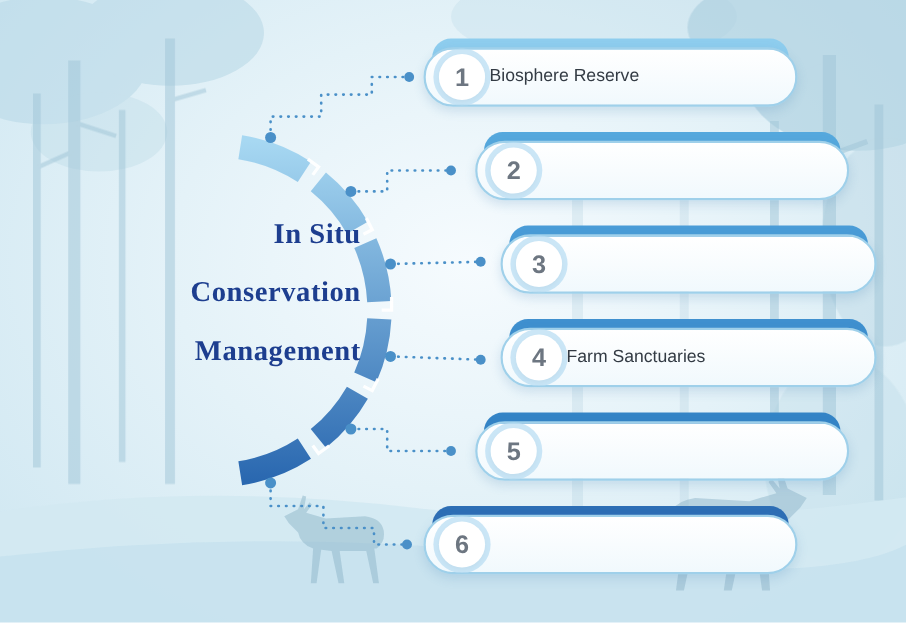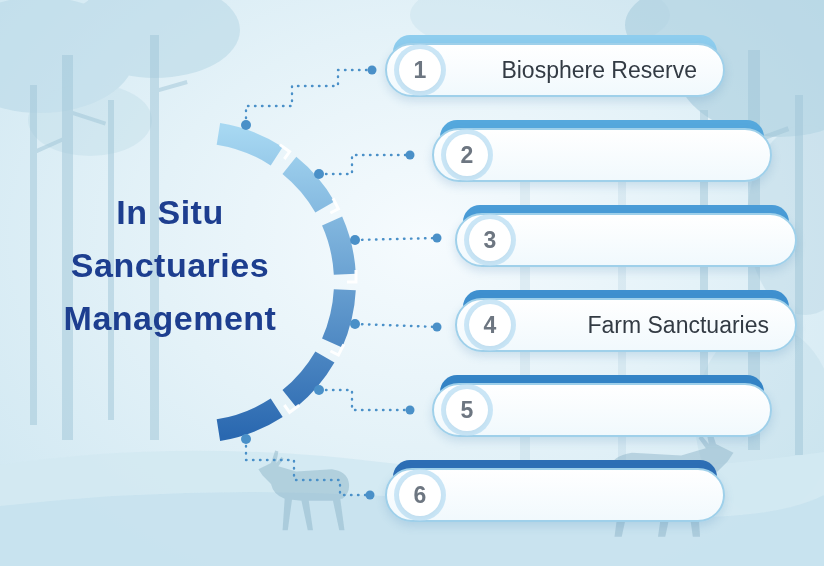--- a/index.html
+++ b/index.html
@@ -6,23 +6,24 @@
   html,body { background:#ffffff; }
   .stage {
     position:relative; width:824px; height:566px; overflow:hidden;
     font-family:"Liberation Sans", sans-serif;
     background: radial-gradient(ellipse at 52% 42%, #f6fbfe 0%, #e4f2f8 45%, #cde6f1 100%);
   }
   .bg-art { position:absolute; inset:0; z-index:0; }
   .connector-layer { position:absolute; inset:0; z-index:1; }
   .title {
     position:absolute; left:12px; top:186px; width:316px; z-index:2;
-    text-align:center; font-size:34px; font-weight:bold;
+    text-align:right; font-size:26px; font-weight:bold;
     color:var(--title-text, #1d3e8f); line-height:53px;
     letter-spacing:0.5px;
+    font-family:Liberation Serif, serif;
   }
   .pill { position:absolute; height:62px; z-index:2; }
   .pill-bar {
     position:absolute; top:0; left:8px; right:8px; height:34px;
     border-radius:18px; background:#4a9cd7;
   }
   .pill-body {
     position:absolute; top:8px; left:0; right:0; bottom:0;
     background:linear-gradient(180deg,#ffffff 0%, #f1f9fd 100%);
     border:2px solid var(--pill-border, #9fd0ea);
@@ -31,22 +32,22 @@
     box-shadow:0 4px 10px rgba(70,130,180,.20);
   }
   .num {
     width:42px; height:42px; border-radius:50%; background:#ffffff;
     box-shadow:0 0 0 5px rgba(185,222,243,.75), 0 2px 4px rgba(0,0,0,.12);
     display:flex; align-items:center; justify-content:center;
     margin-left:12px; flex:0 0 auto;
     font-size:23px; font-weight:bold; color:var(--number-text, #6d7681);
   }
   .label {
-    flex:1; text-align:right; white-space:nowrap;
-    font-size:23px; color:var(--label-text, #333b44);
+    flex:1; text-align:left; white-space:nowrap;
+    font-size:16px; color:var(--label-text, #333b44);
     padding:0 26px 0 4px;
   }
 </style>
 </head>
 <body>
 
 <div class="stage">
 
   <svg class="bg-art" viewBox="0 0 824 566" aria-hidden="true">
     <g fill="#b7d7e5" opacity="0.55">
@@ -133,21 +134,21 @@
         <circle cx="437" cy="327" r="4.5"></circle>
       <circle cx="319" cy="390" r="5"></circle>
         <circle cx="410" cy="410" r="4.5"></circle>
       <circle cx="246" cy="439" r="5"></circle>
         <circle cx="370" cy="495" r="4.5"></circle>
     </g>
   </svg>
 
   <div class="title">
     <div>In Situ</div>
-    <div>Sanctuaries</div>
+    <div>Conservation</div>
     <div>Management</div>
   </div>
 
   <div class="pill" style="left:385px; top:35px; width:340px;">
     <div class="pill-bar" style="background: rgb(142, 205, 238);"></div>
     <div class="pill-body">
       <div class="num">
         <span>1</span>
       </div>
       <div class="label">Biosphere Reserve</div>

